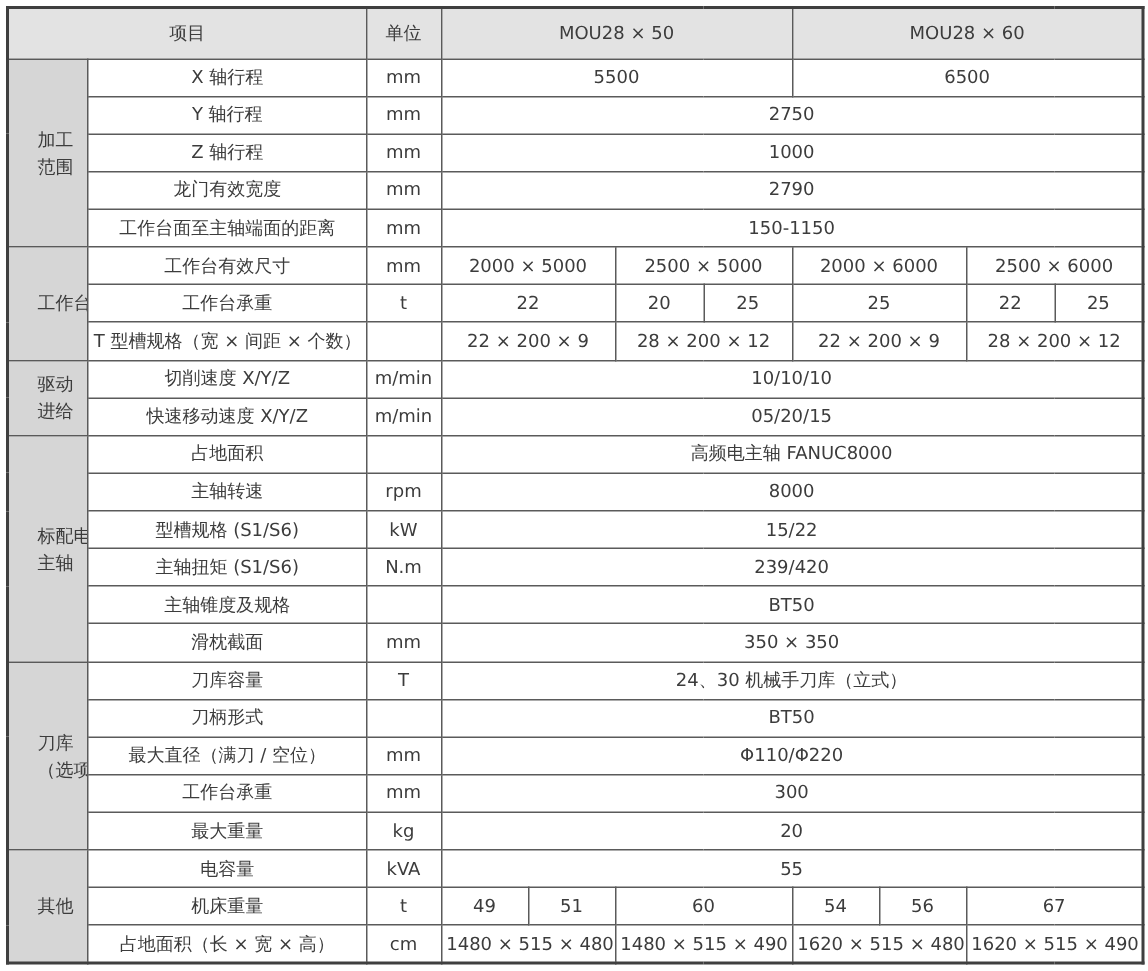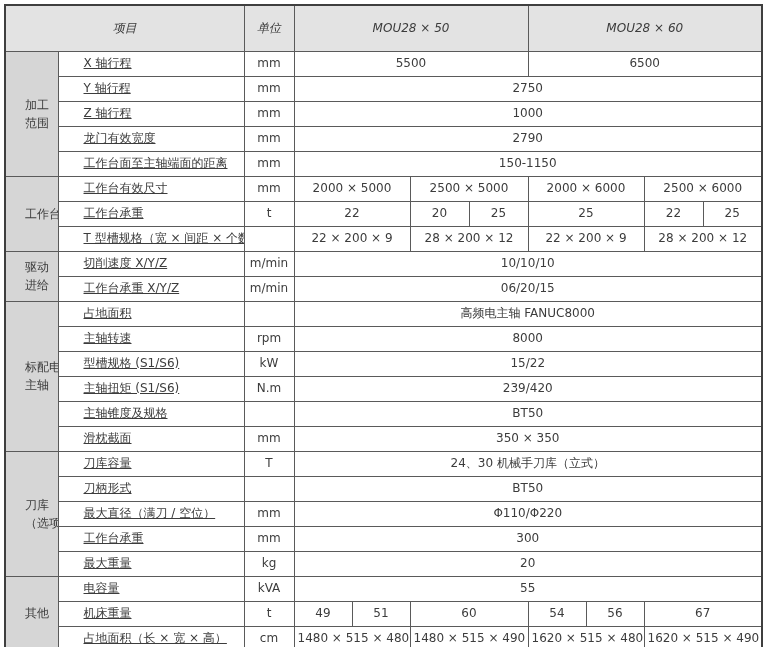--- a/index.html
+++ b/index.html
@@ -10,26 +10,26 @@
     border:2px solid #3f3f3f;
     font-family:"DejaVu Sans",sans-serif;
   }
   td,th{
     border:1px solid #5a5a5a;
     font-size:12px;font-weight:normal;color:#3c3c3c;
     text-align:center;vertical-align:middle;
     padding:1px 3px;overflow:hidden;white-space:nowrap;
     line-height:1.25;
   }
-  thead tr{height:46px;font-style:italic;}
+  thead tr{height:34px;}
   tbody tr{height:25px;}
   thead th{background:#e3e3e3;}
   td.grp{background:#d6d6d6;padding:0 19px;}
   td.grp span{display:block;line-height:1.5;}
-  td.lbl{text-align:left;padding-left:25px;text-decoration:underline;}
+  td.lbl{text-align:center;padding-left:4px;}
 </style>
 </head>
 <body>
 
 <div class="page">
   <table class="spec">
     <colgroup>
       <col style="width:53px">
         <col style="width:186px">
         <col style="width:50px">
@@ -115,23 +115,23 @@
       <tr>
         <td class="grp" rowspan="2">
           <span>驱动</span>
           <span>进给</span>
         </td>
         <td class="lbl">切削速度 X/Y/Z</td>
         <td>m/min</td>
         <td colspan="8">10/10/10</td>
       </tr>
       <tr>
-        <td class="lbl">工作台承重 X/Y/Z</td>
+        <td class="lbl">快速移动速度 X/Y/Z</td>
         <td>m/min</td>
-        <td colspan="8">06/20/15</td>
+        <td colspan="8">05/20/15</td>
       </tr>
 
       <tr>
         <td class="grp" rowspan="6">
           <span>标配电</span>
           <span>主轴</span>
         </td>
         <td class="lbl">占地面积</td>
         <td></td>
         <td colspan="8">高频电主轴 FANUC8000</td>

